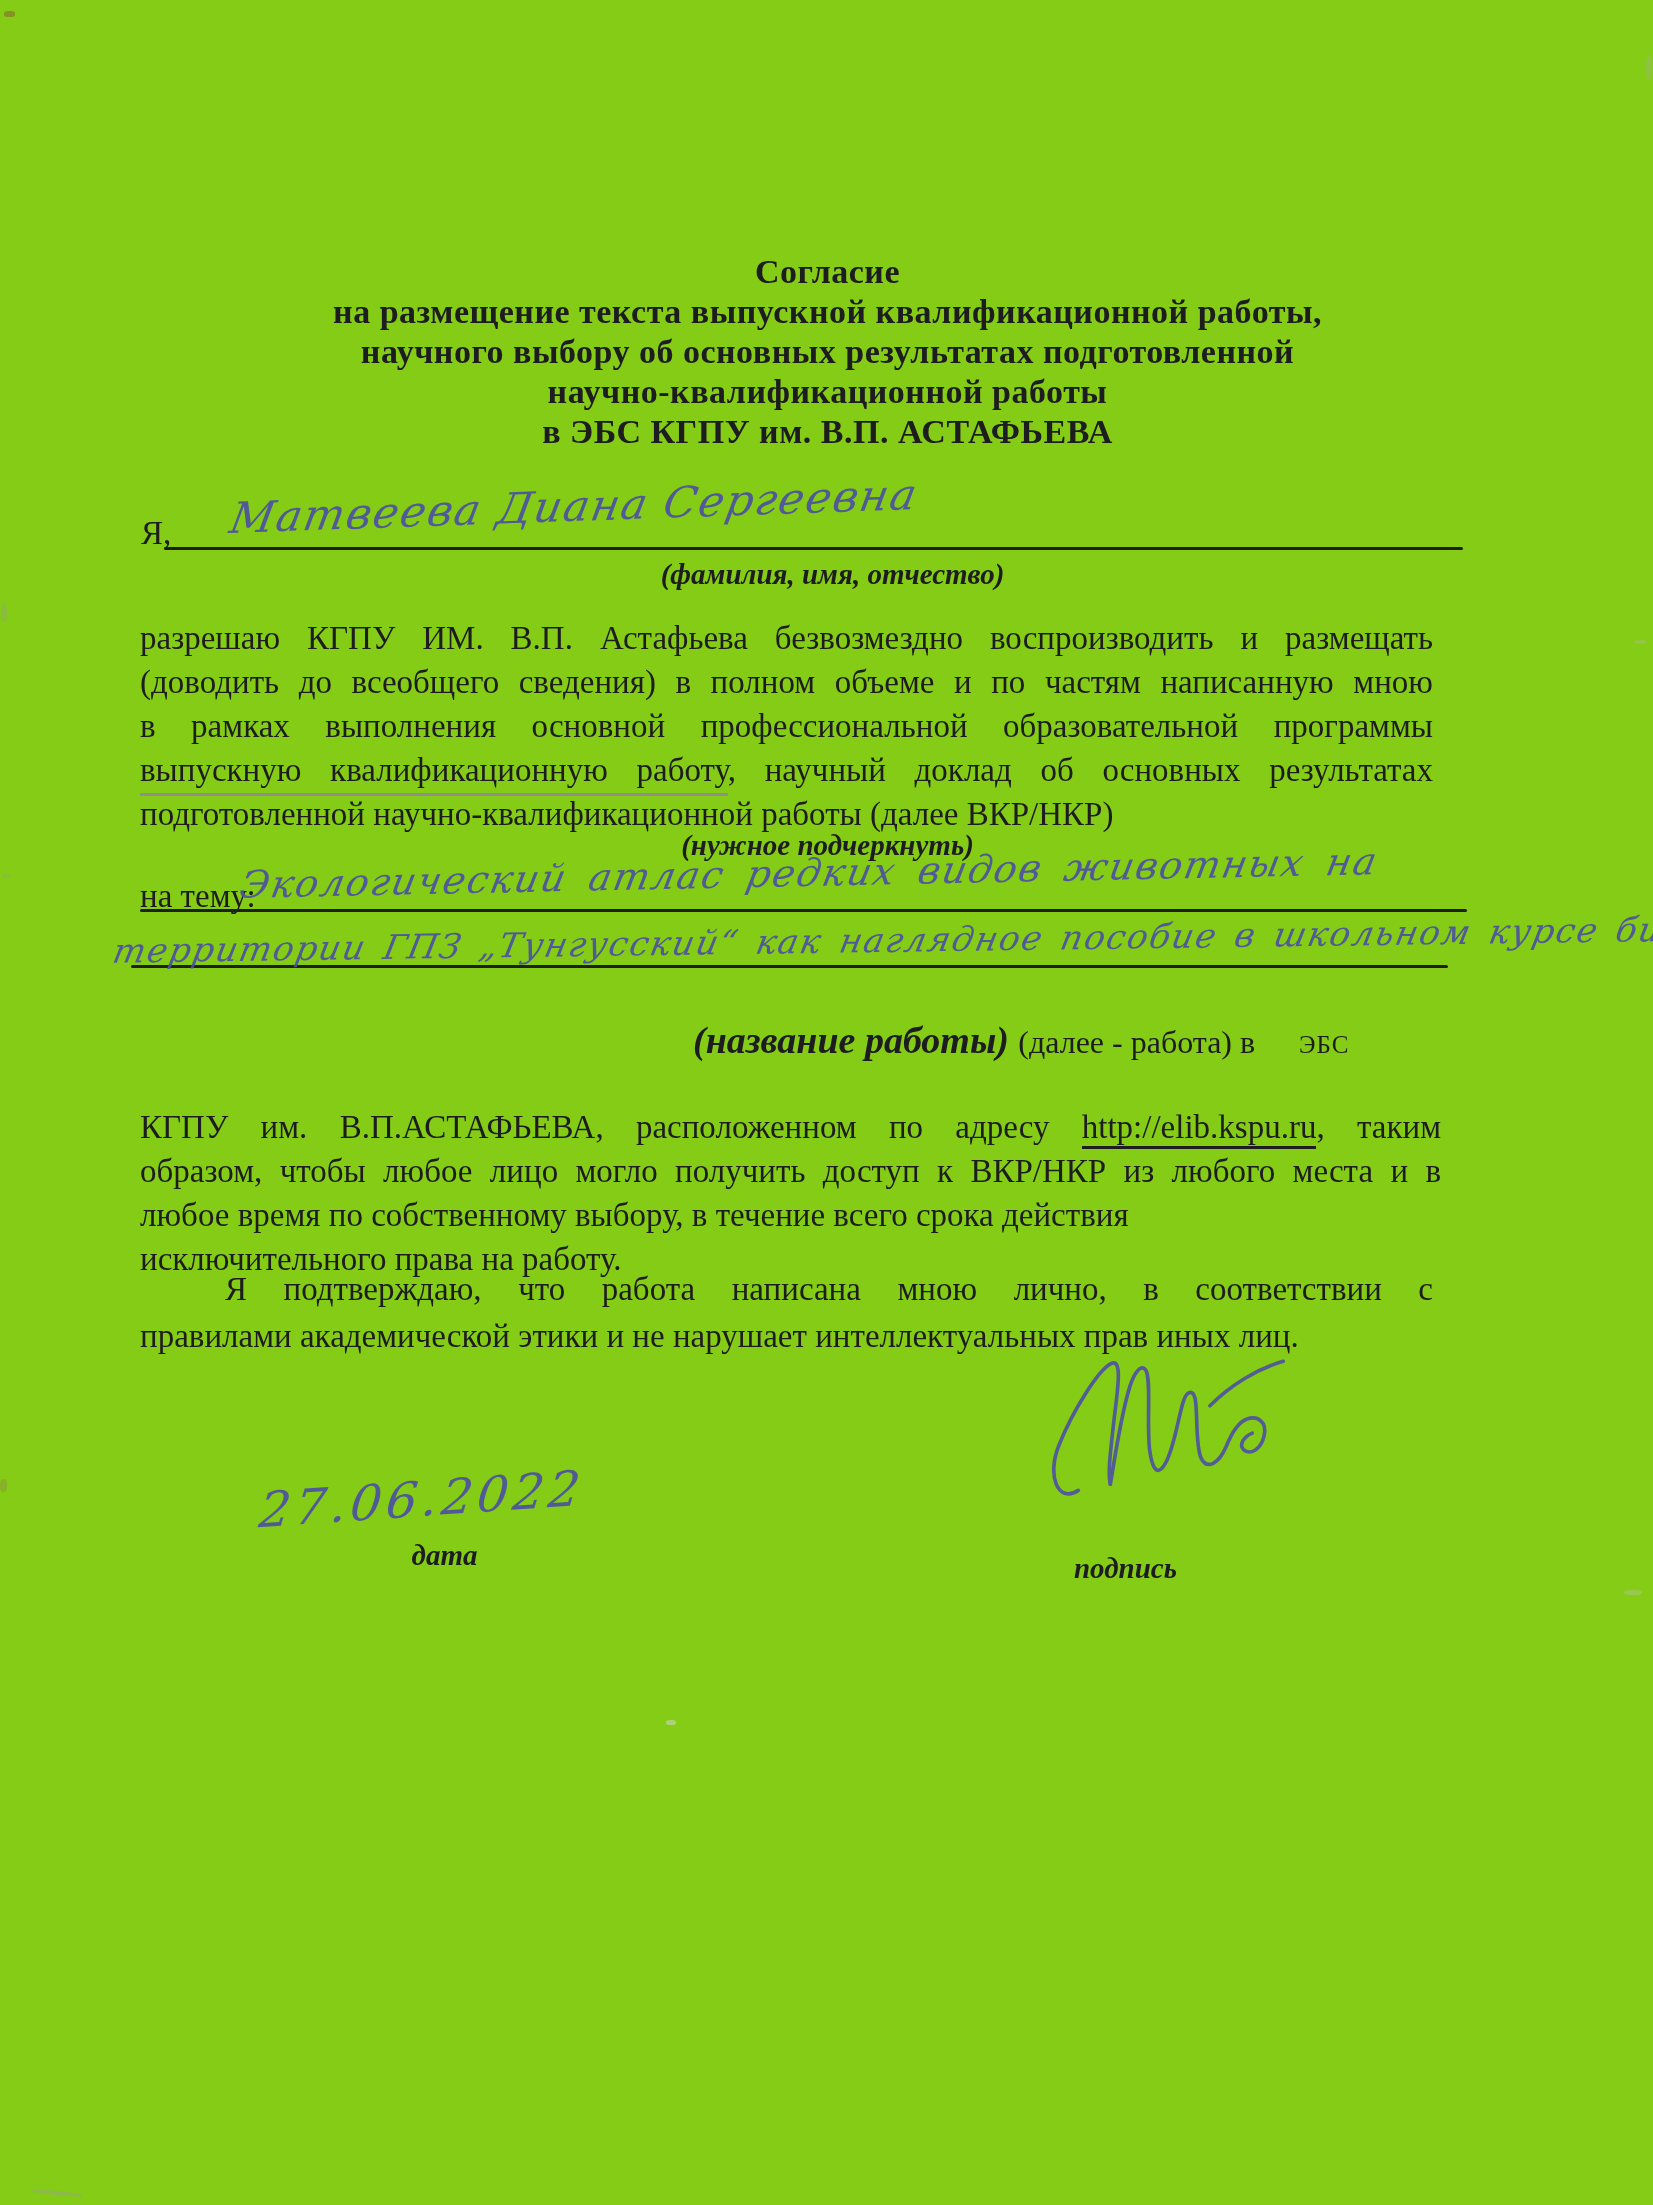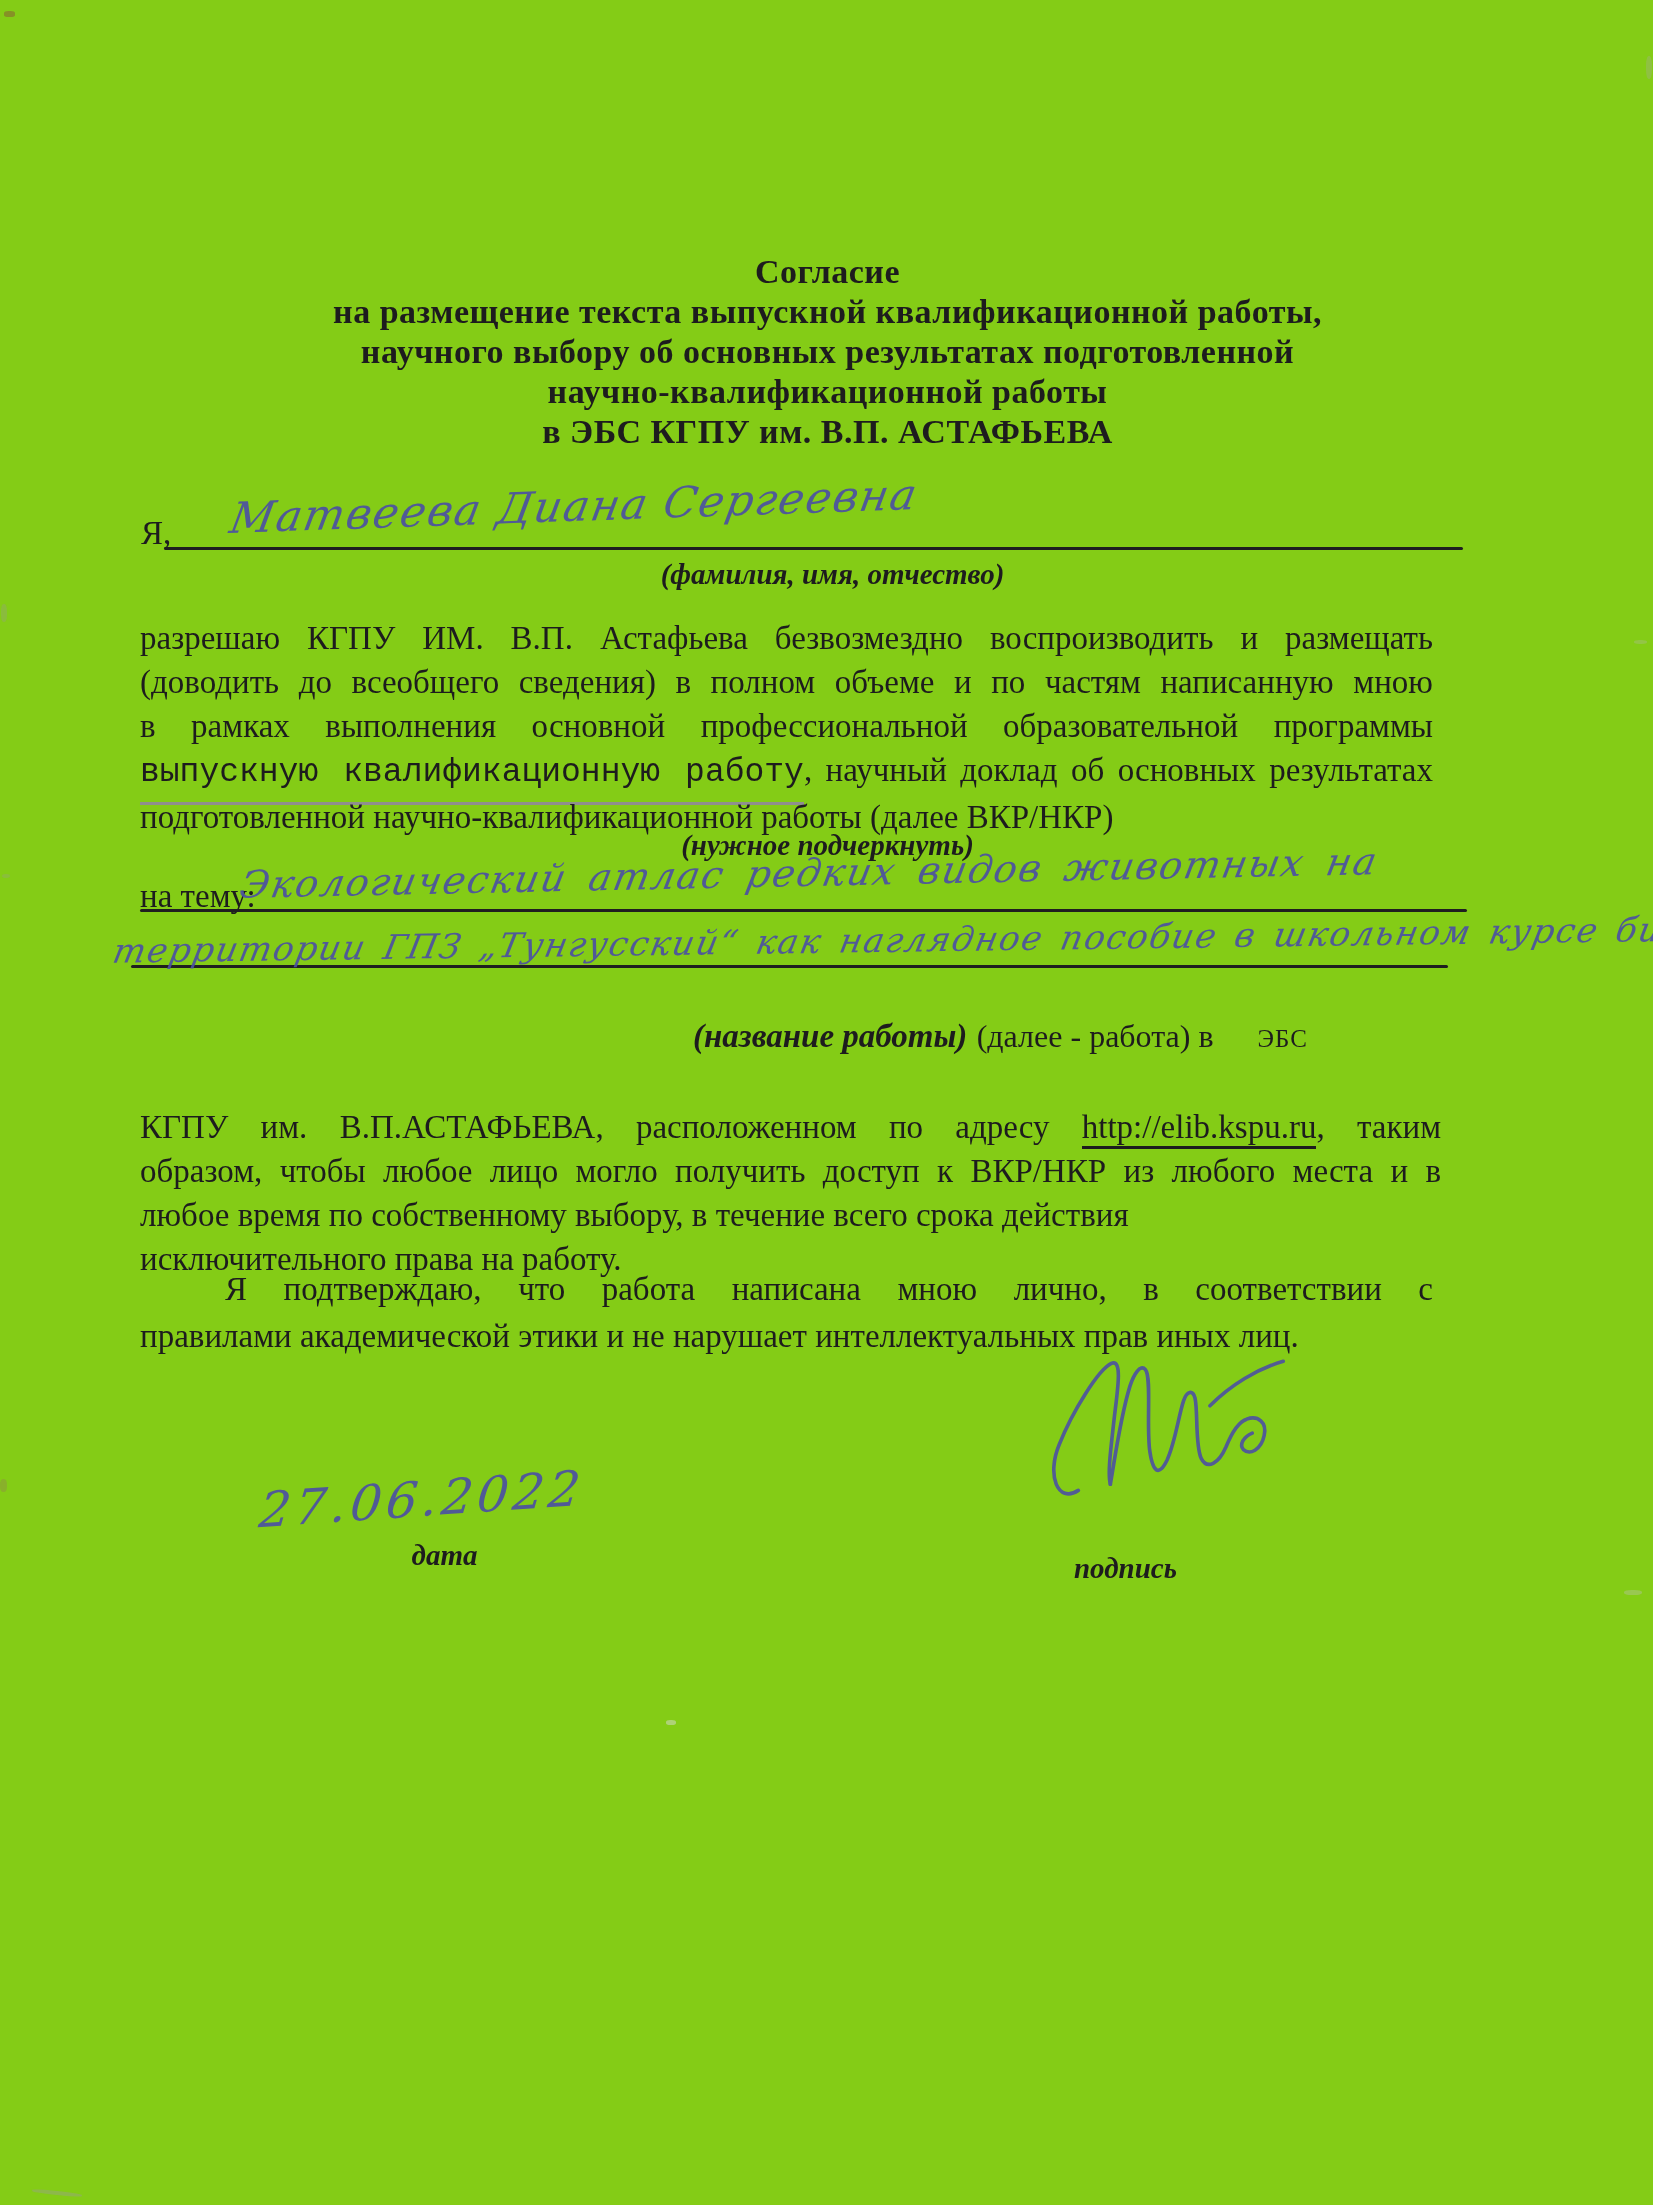--- a/index.html
+++ b/index.html
@@ -27,25 +27,25 @@
   .caption-note { top:829px; left:155px;  width:1345px; }
 
   .prefix-ya { position:absolute; top:515px; left:141px; font-size:33px; }
   .rule { position:absolute; height:3.1px; background:#1f1e20; border-radius:1.6px; }
   .rule-name   { top:547px; left:164px; width:1299px; }
   .rule-topic1 { top:909px; left:140px; width:1327px; height:2.6px; }
   .rule-topic2 { top:965px; left:131px; width:1317px; height:2.6px; }
 
   .topic-label { position:absolute; top:878px; left:140px; font-size:33px; font-weight:400; }
 
-  .pencil-ul { border-bottom:3.6px solid #8f8f8f; padding-bottom:11px;font-family:Liberation Mono, monospace; }
+  .pencil-ul { border-bottom:3.6px solid #8f8f8f; padding-bottom:5px; }
   .link-ul   { border-bottom:3.1px solid #1d1c1e; padding-bottom:1px; }
 
   .caption-row { position:absolute; top:1018px; left:693px; white-space:nowrap; }
-  .caption-row .cap-it { font-style:italic; font-weight:600; font-size:33px; }
+  .caption-row .cap-it { font-style:italic; font-weight:600; font-size:38px; }
   .caption-row .cap-re { font-size:32px; margin-left:9.3px; }
   .caption-row .cap-ebs { font-size:25px; margin-left:44px; letter-spacing:1px; }
 
   
   .hand { font-family:"DejaVu Serif",serif; font-style:italic; color:#4c51a2;
           position:absolute; white-space:nowrap; letter-spacing:1.6px; opacity:.92; }
   .hand-name  { top:481px;  left:233px;  font-size:43px; transform:skewX(-12deg) rotate(-2deg); }
   .hand-topic1{ top:851px; left:243px;  font-size:38px; word-spacing:8.3px;
                 transform:skewX(-12deg) rotate(-1.2deg); }
   .hand-topic2{ top:919px; left:116px;  font-size:34px; word-spacing:5.2px;

